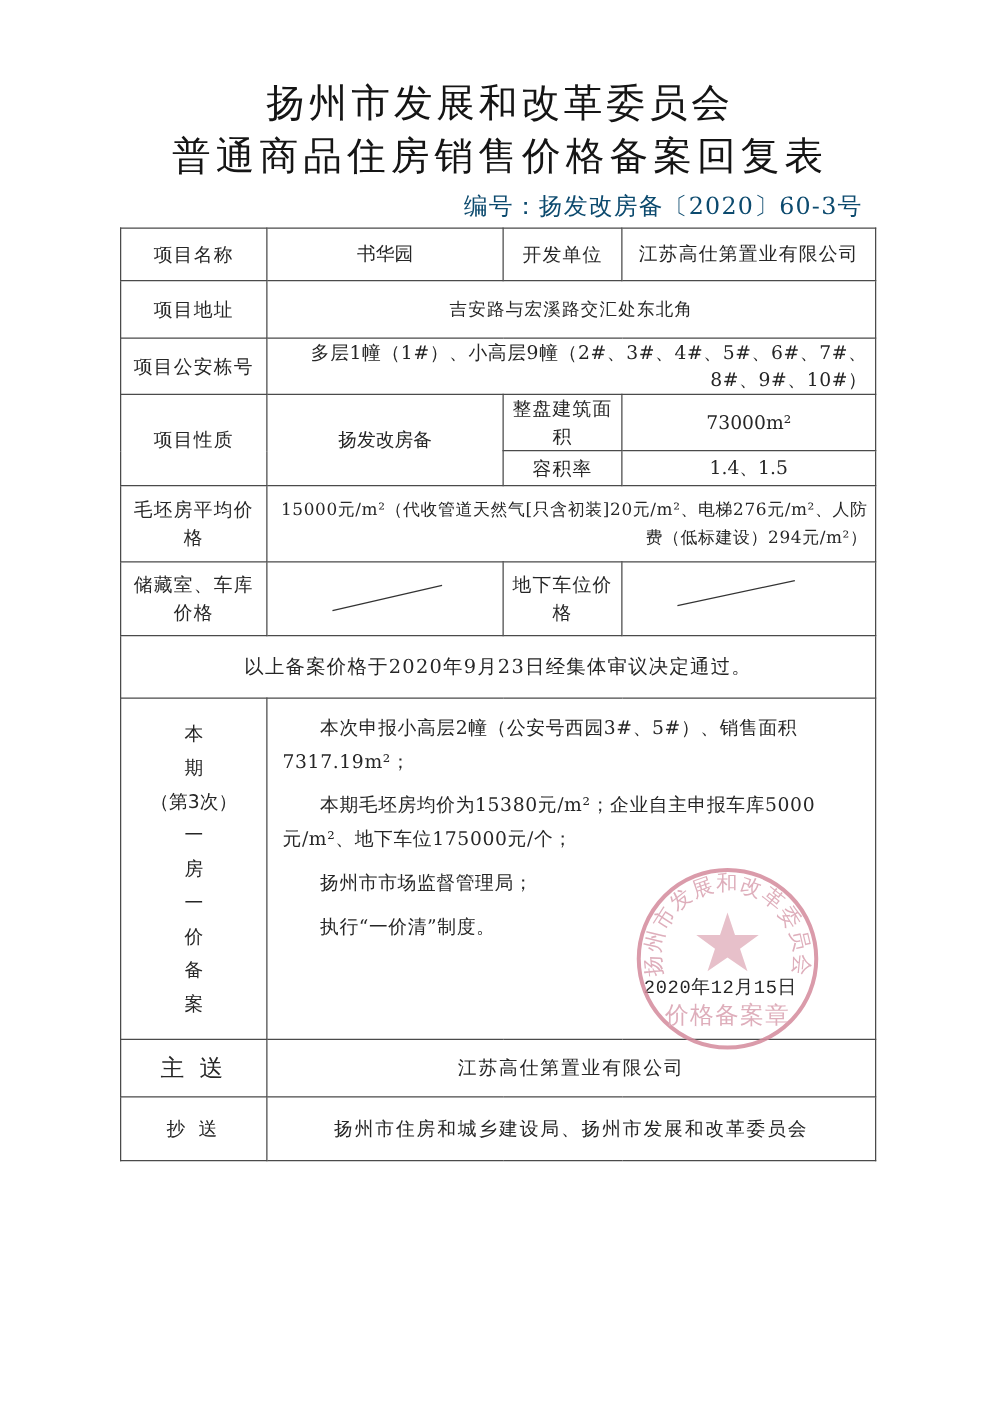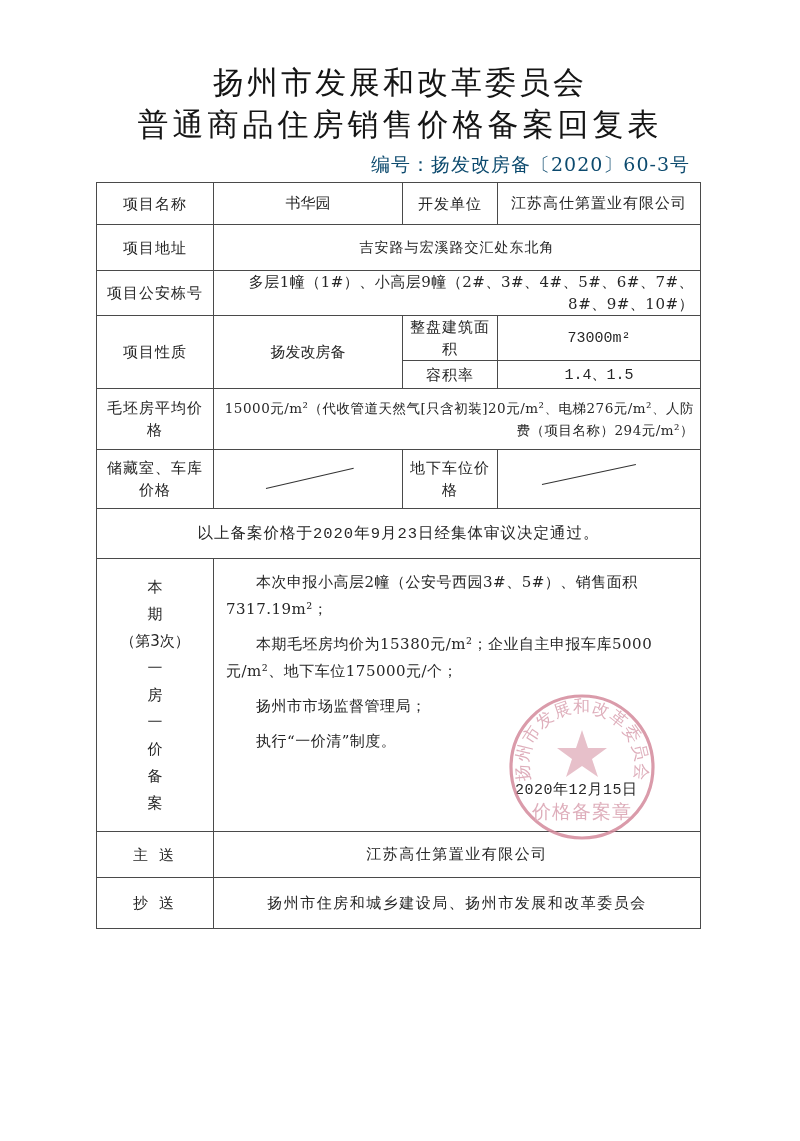--- a/index.html
+++ b/index.html
@@ -53,21 +53,21 @@
       color: #262626;
     }
     td.label {
       text-align: center;
       font-family: "DejaVu Sans", "Liberation Sans", sans-serif;
       font-size: 16.5px;
       letter-spacing: 1px;
       color: #1a1a1a;
       line-height: 22px;
     }
-    td.center { text-align: center; font-family: Liberation Mono, monospace; }
+    td.center { text-align: center; }
     td.small { font-size: 13px; letter-spacing: 1px; }
     td.text-block { line-height: 22px; letter-spacing: 0.5px; text-align: right; }
     .diag {
       position: relative;
       height: 58px;
     }
     .diag-line {
       position: absolute;
       height: 1.3px;
       background: #333;
@@ -160,21 +160,21 @@
     <td class="label">整盘建筑面积</td>
     <td class="center">73000m²</td>
   </tr>
   <tr style="height:28px">
     <td class="label">容积率</td>
     <td class="center">1.4、1.5</td>
   </tr>
 
   <tr style="height:61px">
     <td class="label">毛坯房平均价格</td>
-    <td class="text-block" colspan="3" style="font-size:13.5px">15000元/m²（代收管道天然气[只含初装]20元/m²、电梯276元/m²、人防费（项目名称）294元/m²）</td>
+    <td class="text-block" colspan="3" style="font-size:13.5px">15000元/m²（代收管道天然气[只含初装]20元/m²、电梯276元/m²、人防费（低标建设）294元/m²）</td>
   </tr>
 
   <tr style="height:59px">
     <td class="label">储藏室、车库价格</td>
     <td>
       <div class="diag">
         <div class="diag-line" style="left:46px;top:38px;width:90px;transform:rotate(-13deg)"></div>
       </div>
     </td>
     <td class="label">地下车位价格</td>
@@ -206,21 +206,21 @@
         <p>本次申报小高层2幢（公安号西园3#、5#）、销售面积7317.19m²；</p>
         <p>本期毛坯房均价为15380元/m²；企业自主申报车库5000元/m²、地下车位175000元/个；</p>
         <p>扬州市市场监督管理局；</p>
         <p>执行“一价清”制度。</p>
         <div class="date">2020年12月15日</div>
       </div>
     </td>
   </tr>
 
   <tr style="height:46px">
-    <td class="label" style="font-size:15px;letter-spacing:3px">主 送</td>
+    <td class="label" style="font-size:19px;letter-spacing:3px">主 送</td>
     <td colspan="3" class="big-text">江苏高仕第置业有限公司</td>
   </tr>
 
   <tr style="height:51px">
     <td class="label" style="font-size:15px;letter-spacing:3px">抄 送</td>
     <td colspan="3" class="big-text">扬州市住房和城乡建设局、扬州市发展和改革委员会</td>
   </tr>
 </tbody>
   </table>
 

